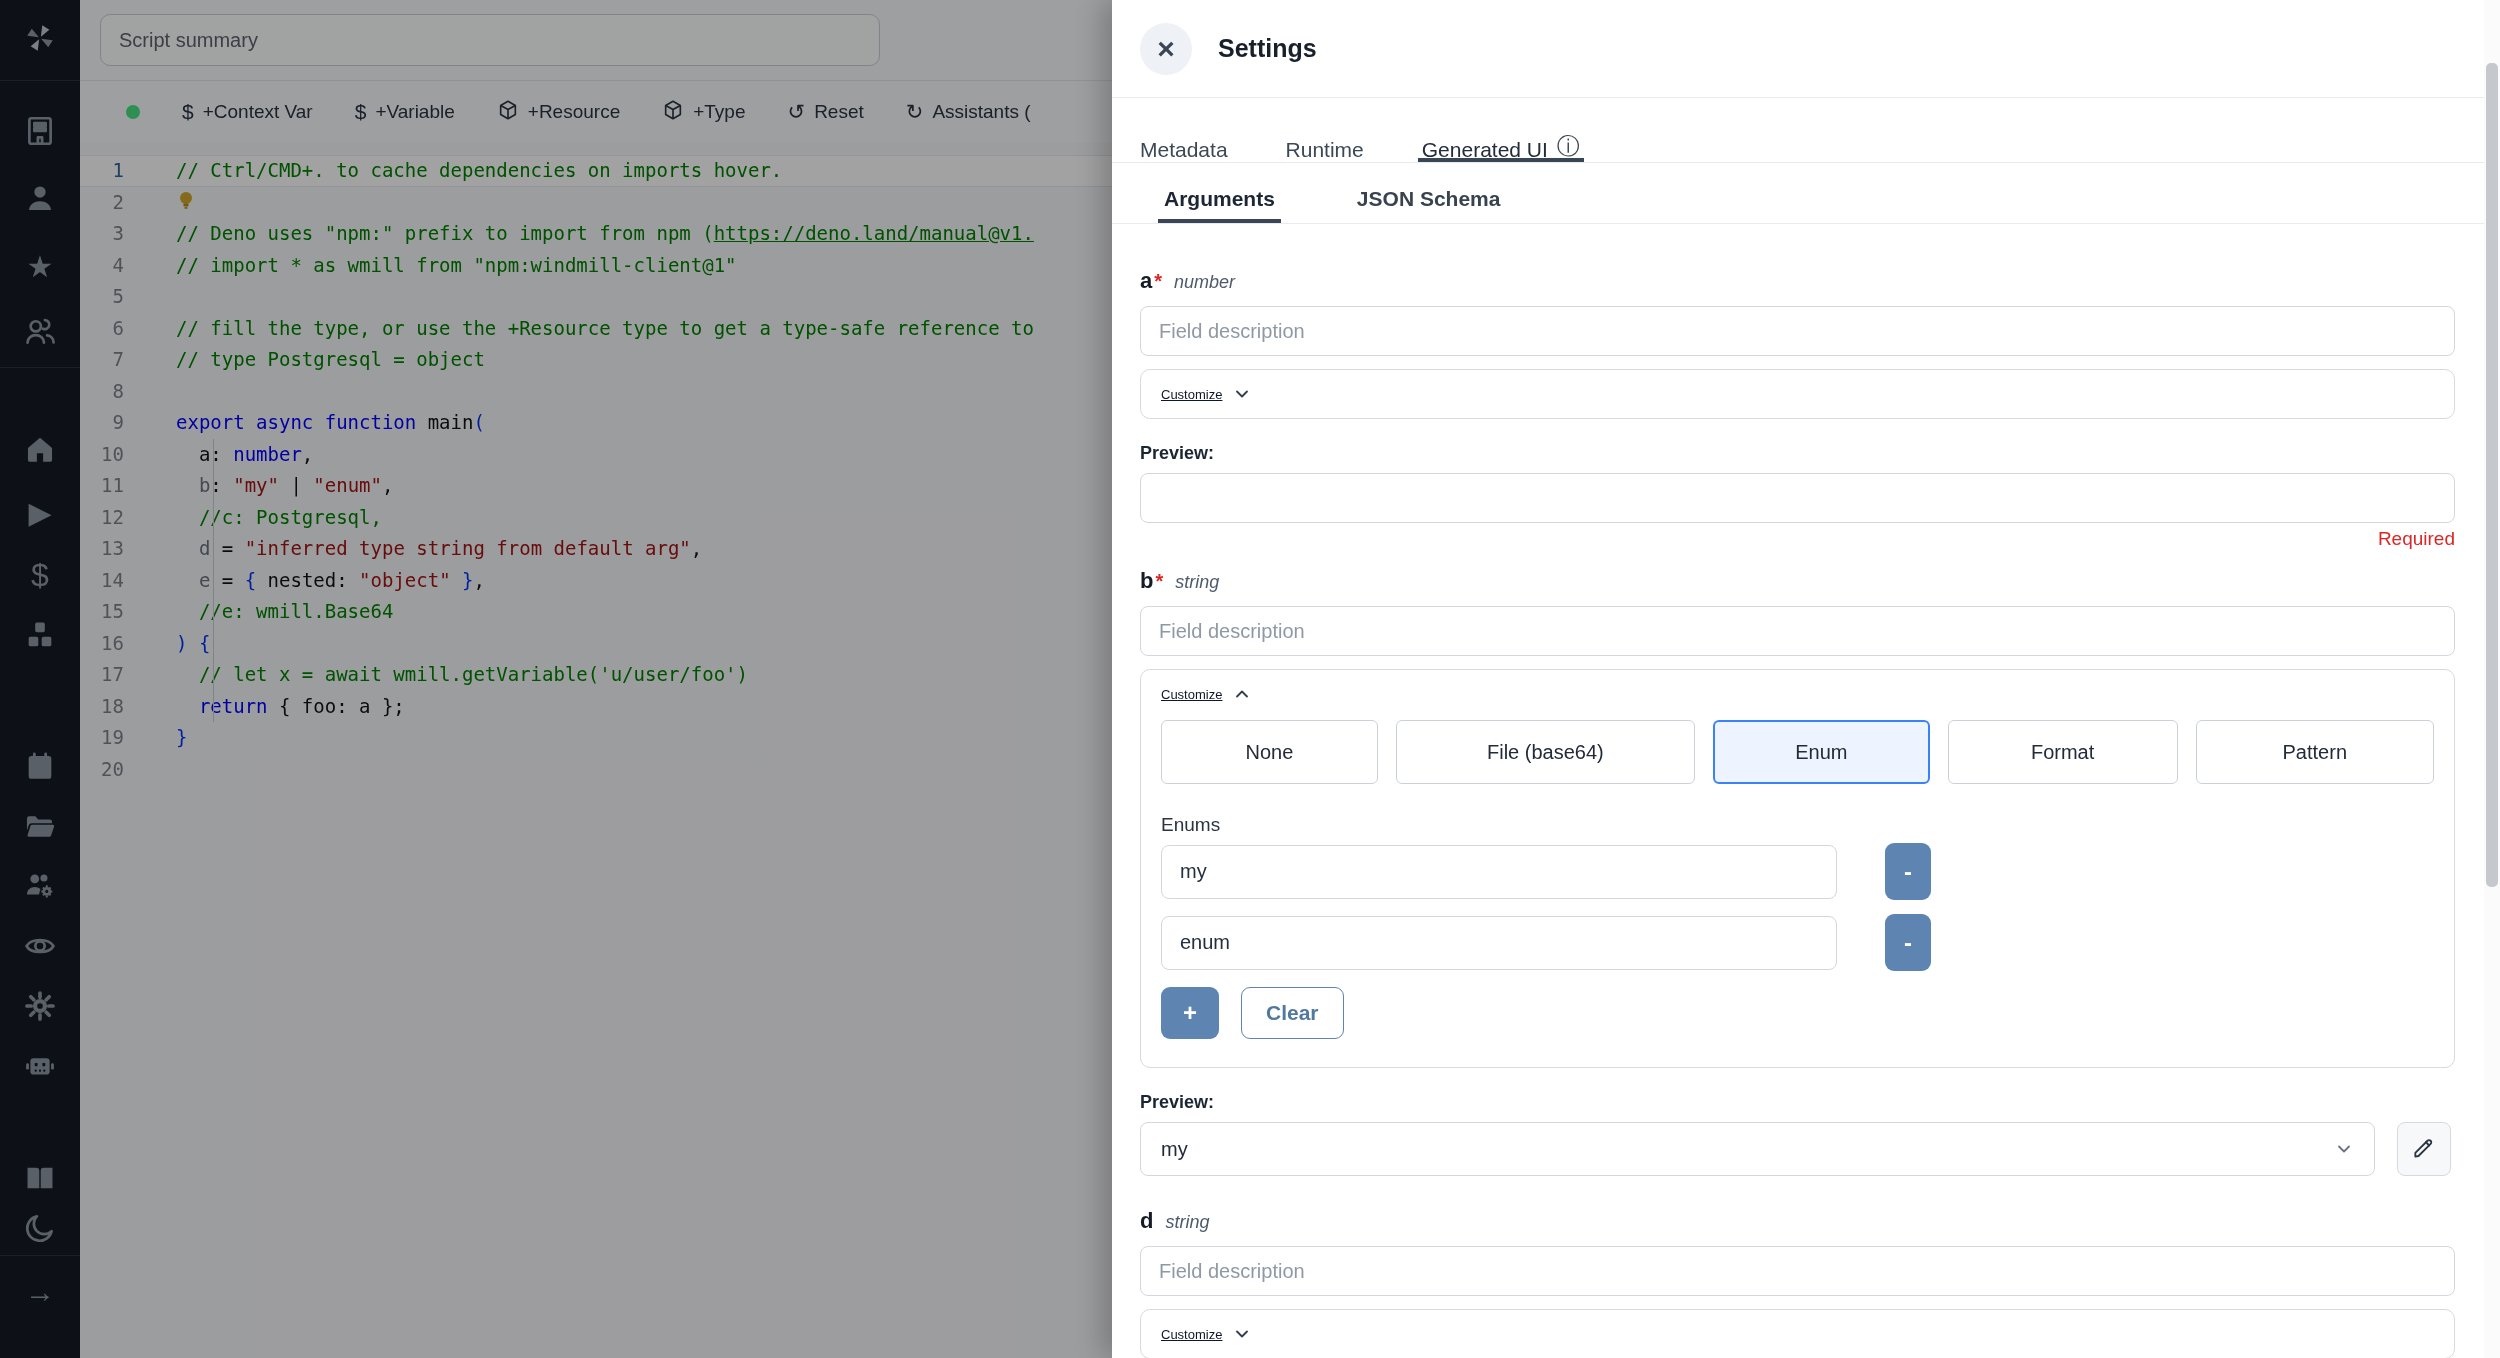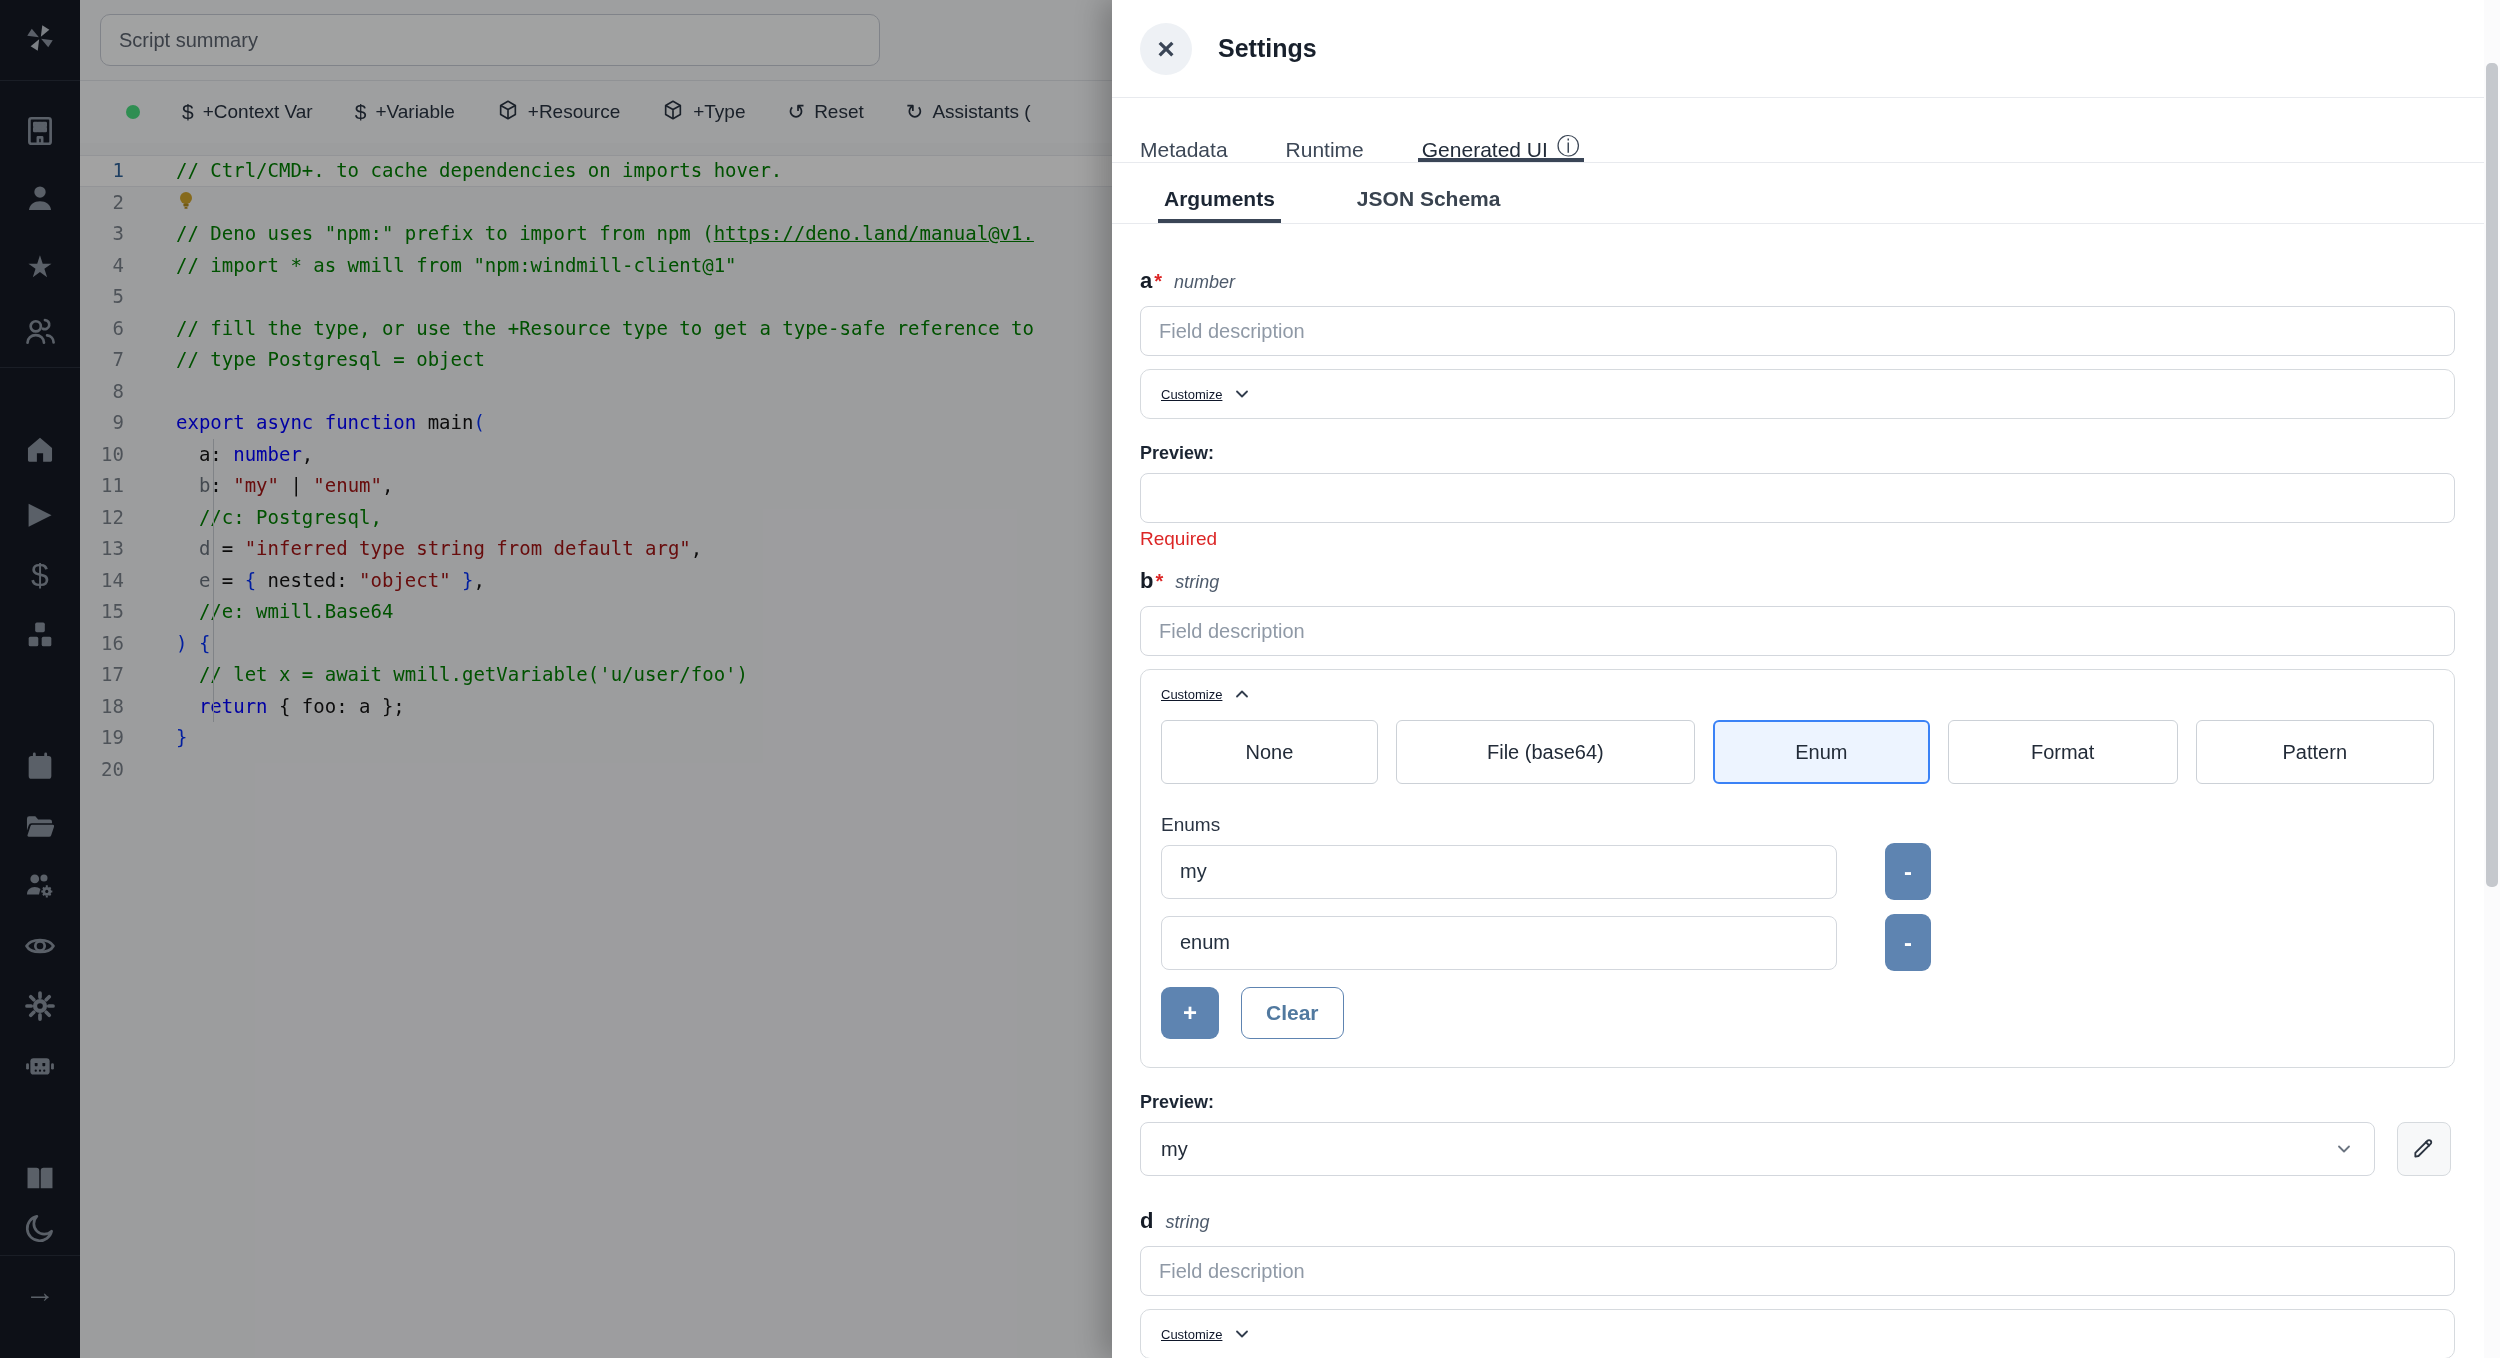--- a/index.html
+++ b/index.html
@@ -83,21 +83,21 @@
   .inp{width:100%;height:50px;border:1px solid #d3d7dd;border-radius:8px;background:#fff;
        padding:0 18px;font-size:20px;color:#24303f;box-sizing:border-box;
        font-family:"Liberation Sans",sans-serif;}
   .inp::placeholder{color:#8f99a6;}
   .cust-box{border:1px solid #d6dade;border-radius:10px;padding:14px 20px;margin-top:13px;}
   .cust-link{display:inline-flex;align-items:center;gap:10px;font-size:13px;font-weight:500;
        color:#0f172a;cursor:pointer;}
   .cust-link .lbl{text-decoration:underline;}
   .chev{width:20px;height:20px;stroke:#323d4e;fill:none;stroke-width:2.2;stroke-linecap:round;stroke-linejoin:round;}
   .preview-label{font-size:18px;font-weight:600;color:#1b2533;margin:24px 0 9px;}
-  .required-note{text-align:left;color:#dc2626;font-size:19px;margin-top:5px;height:24px;}
+  .required-note{text-align:right;color:#dc2626;font-size:19px;margin-top:5px;height:24px;}
 
   .opt-grid{display:grid;grid-template-columns:1fr 1.38fr 1fr 1.06fr 1.1fr;gap:18px;margin-top:16px;}
   .opt-btn{height:64px;border:1px solid #ccd1d7;border-radius:6px;background:#fff;font-size:20px;
        color:#222b38;display:flex;align-items:center;justify-content:center;cursor:pointer;
        font-family:"Liberation Sans",sans-serif;}
   .opt-btn.selected{border:2px solid #3b82f6;background:#edf4ff;}
   .enums-label{font-size:19px;color:#2a3443;margin:30px 0 7px;}
   .enum-row{display:flex;gap:48px;margin-bottom:14px;align-items:center;}
   .enum-input{width:676px;height:54px;}
   .sq-btn{background:#5e84b1;color:#fff;border:none;border-radius:9px;font-size:24px;font-weight:700;

